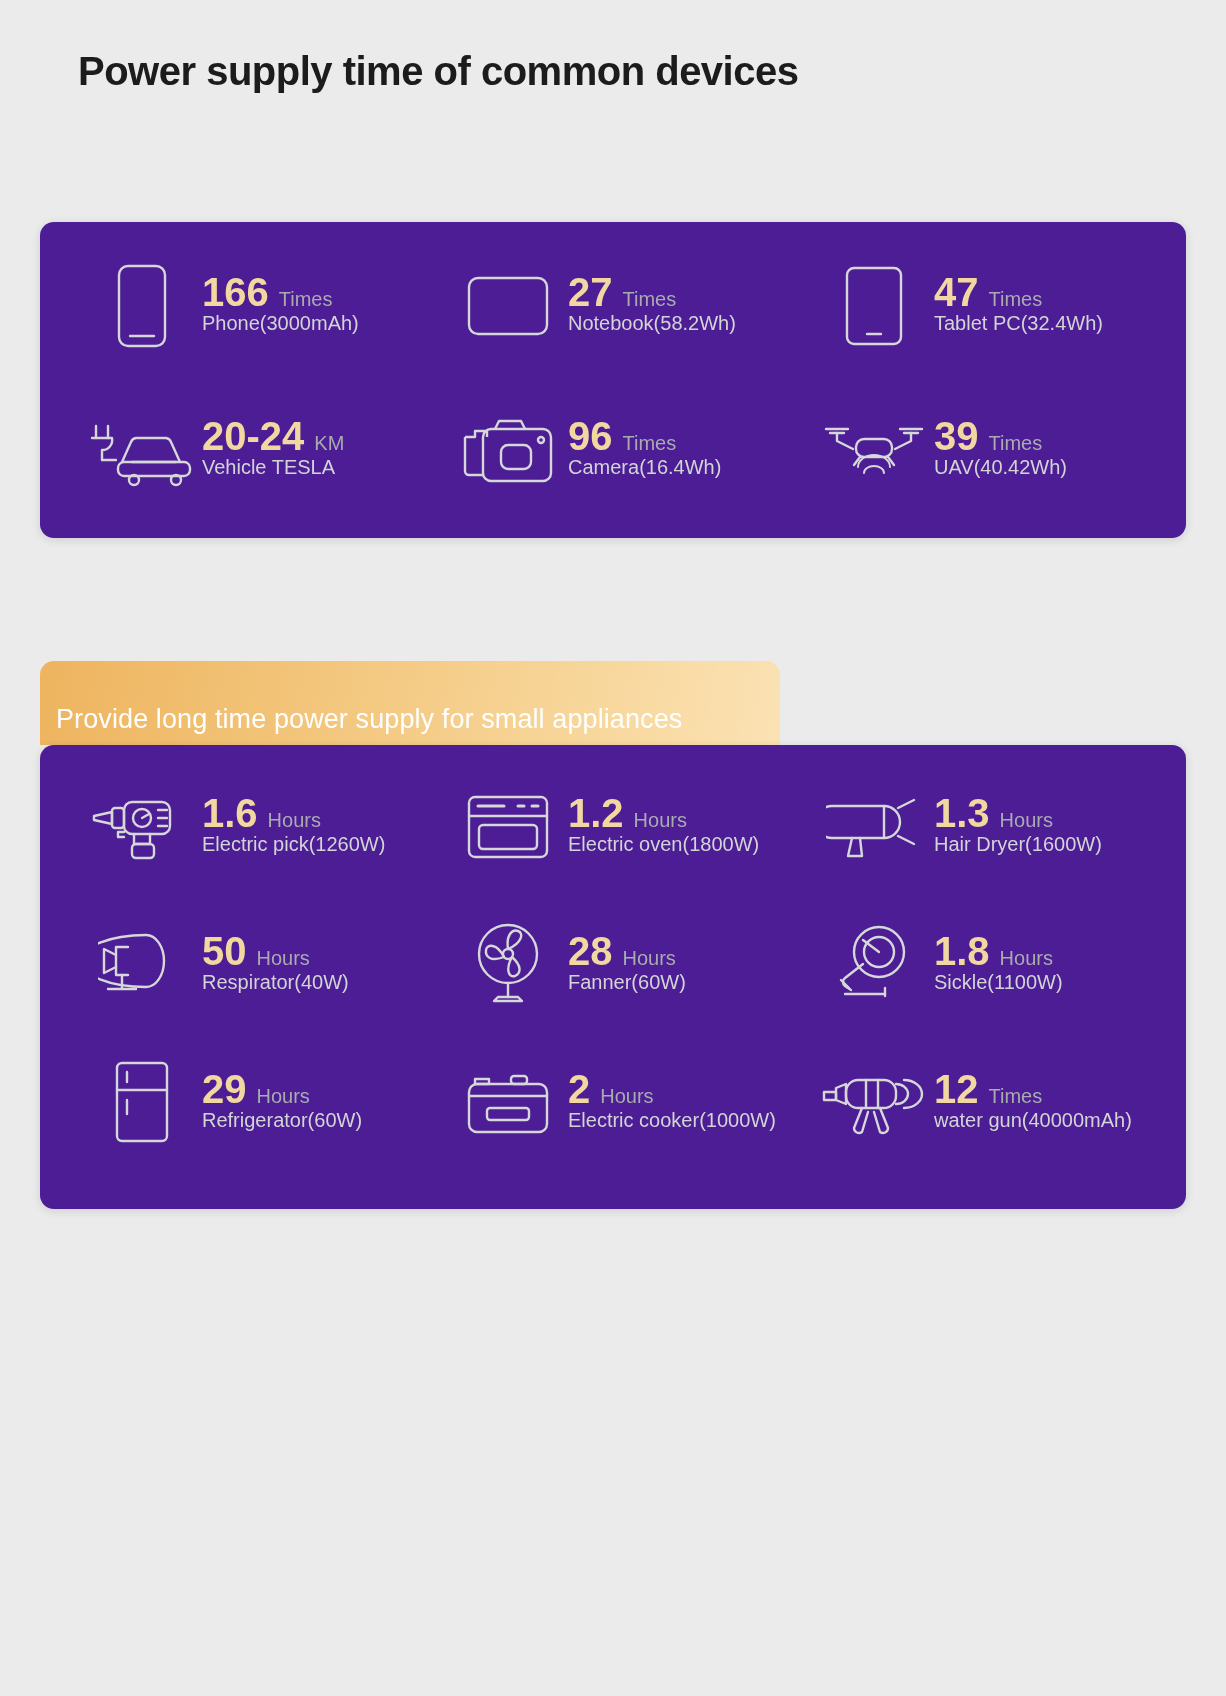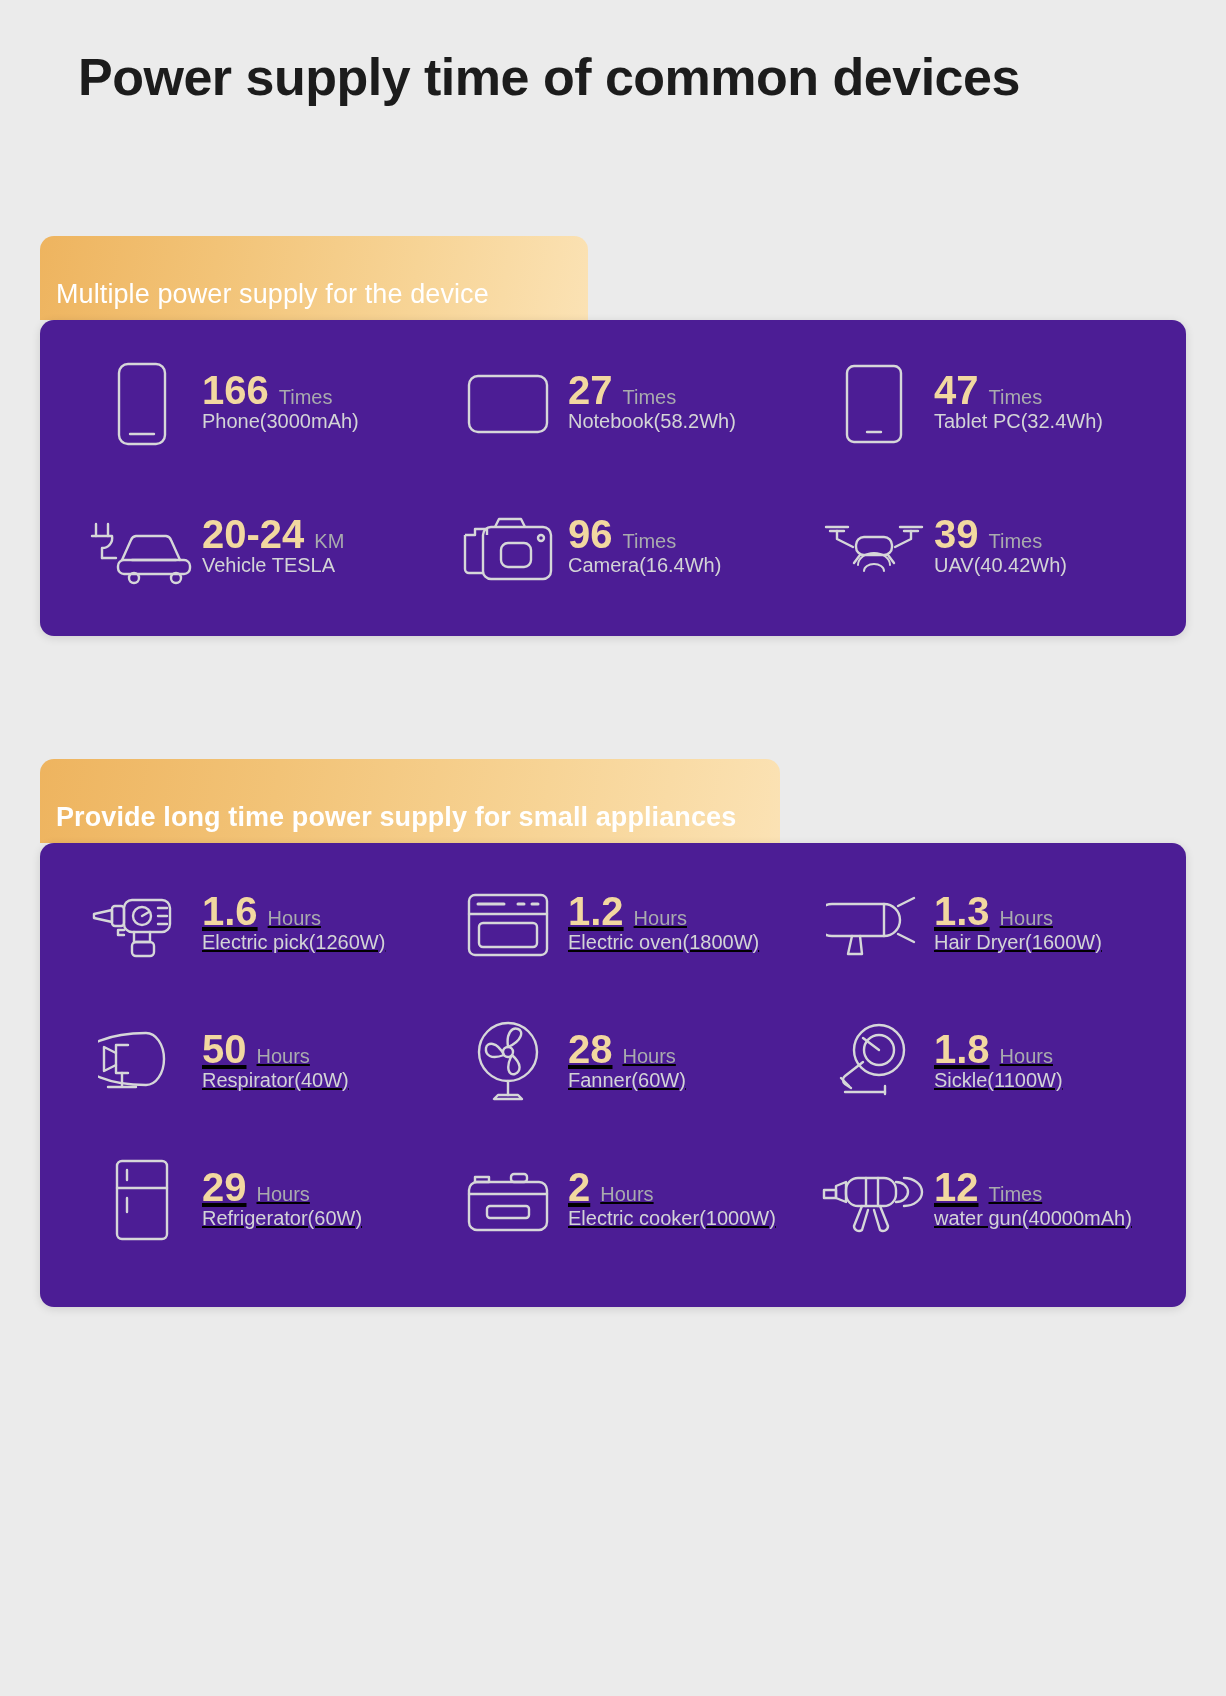--- a/index.html
+++ b/index.html
@@ -10,21 +10,21 @@
     background: #ebebeb;
     font-family: "Liberation Sans", sans-serif;
     overflow: hidden;
     position: relative;
   }
 
   
   .header { padding: 48px 0 0 78px; }
 
   .page-title {
-    font-size: 52px;
+    font-size: 40px;
     font-weight: bold;
     color: #1c1c1c;
     letter-spacing: -0.5px;
     line-height: 1.15;
   }
 
   .page-subtitle {
     font-size: 25px;
     color: #3a3a3a;
     margin-top: 22px;
@@ -41,21 +41,21 @@
     margin-left: 40px;
     height: 84px;
     border-radius: 14px 14px 0 0;
     background: linear-gradient(100deg, #eeb45f 0%, #f2c377 32%, #f7d496 68%, #fbe2b4 100%);
     display: flex;
     align-items: flex-end;
     padding-bottom: 10px;
     z-index: 1;
   }
   .banner-1 { width: 548px; }
-  .banner-2 { width: 740px; font-weight: bold; }
+  .banner-2 { width: 740px; }
 
   .banner-text {
     color: #ffffff;
     font-size: 27px;
     padding-left: 16px;
     letter-spacing: 0.1px;
     white-space: nowrap;
   }
 
   .card {
@@ -68,21 +68,21 @@
     box-shadow: 0 2px 10px rgba(0,0,0,0.12);
   }
   .card-1 { padding: 36px 24px 40px 24px; }
   .card-2 { padding: 34px 24px 58px 24px; }
 
   .grid {
     display: grid;
     grid-template-columns: repeat(3, 1fr);
   }
   .row-gap-1 { row-gap: 48px; }
-  .row-gap-2 { row-gap: 42px; text-decoration: underline; }
+  .row-gap-2 { row-gap: 42px; }
 
   .item {
     display: flex;
     align-items: flex-start;
     padding-left: 22px;
   }
 
   .icon-box {
     width: 112px;
     min-width: 112px;
@@ -128,23 +128,20 @@
   }
 </style>
 </head>
 <body>
 
 <div class="header">
   <h1 class="page-title">Power supply time of common devices</h1>
 </div>
 
 <div class="section section-1">
-  <div class="banner banner-1">
-    <span class="banner-text">Multiple power supply for the device</span>
-  </div>
   <div class="card card-1">
     <div class="grid row-gap-1">
 
       <div class="item">
         <div class="icon-box">
           <svg width="52" height="86" viewBox="0 0 52 86" fill="none" stroke="currentColor" stroke-width="2.4">
             <rect x="3" y="3" width="46" height="80" rx="9"></rect>
             <line x1="14" y1="73" x2="38" y2="73" stroke-width="2.4" stroke-linecap="round"></line>
           </svg>
         </div>

